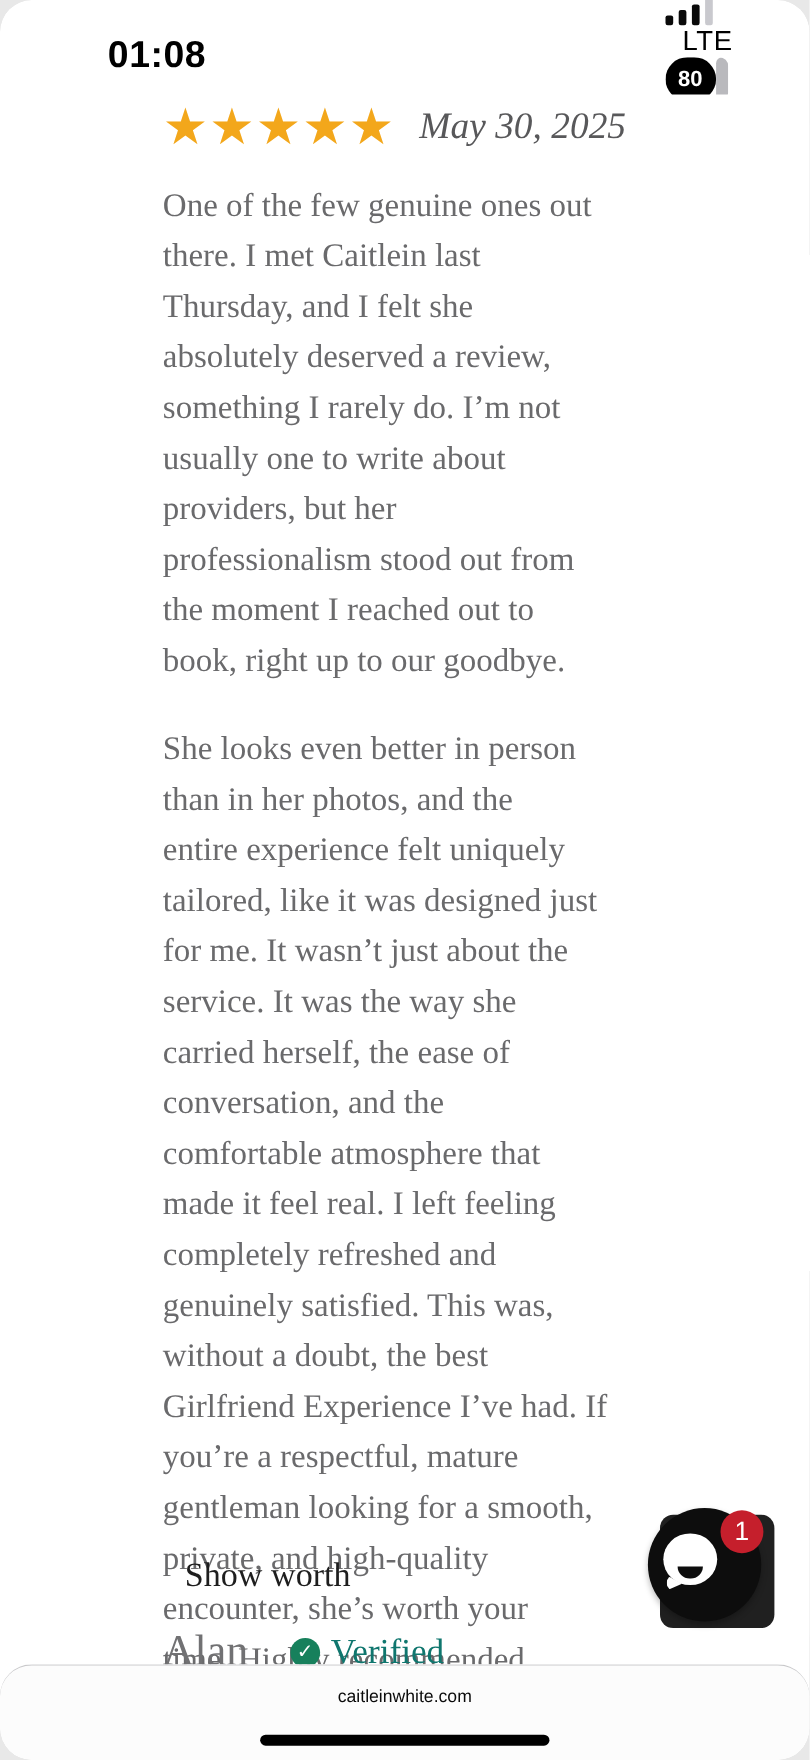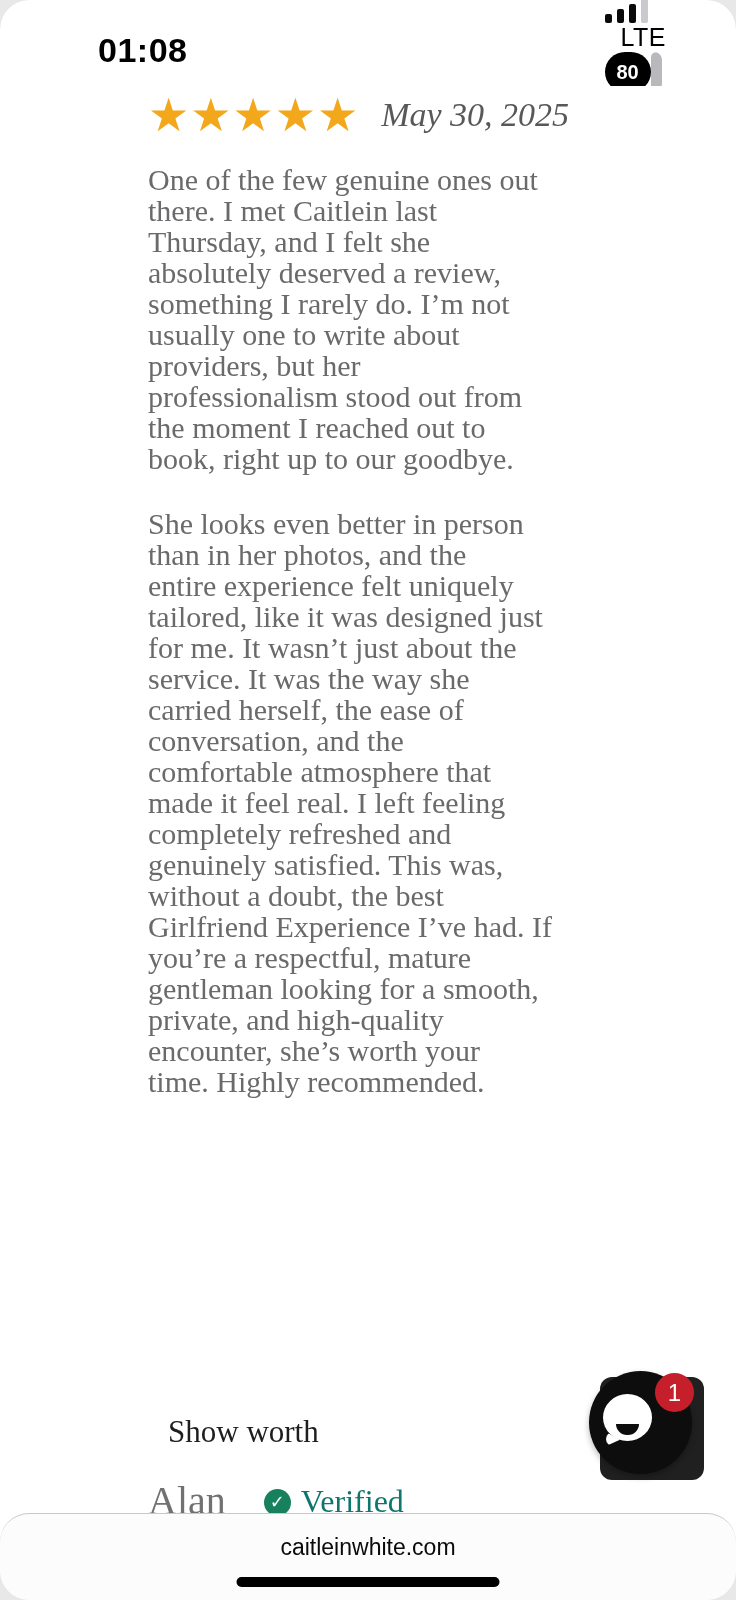--- a/index.html
+++ b/index.html
@@ -37,21 +37,21 @@
 
   .review-header { position:absolute; left:148px; top:6px; display:flex; align-items:center; }
   .stars {
     font-family:"DejaVu Sans", sans-serif;
     font-size:46px; line-height:1; color:#f3a71b; letter-spacing:1px; white-space:nowrap;
   }
   .review-date { font-size:34px; font-style:italic; color:#58585a; margin-left:22px; white-space:nowrap; }
 
   .review-text { position:absolute; left:148px; top:78px; width:480px; }
   .review-text p {
-    font-size:30px; line-height:31px; color:#6a6a6c; white-space:pre;
+    font-size:30px; line-height:46px; color:#6a6a6c; white-space:pre;
   }
   .review-text p + p { margin-top:34px; }
 
   .show-less {
     position:absolute; left:168px; top:1326px;
     font-size:31px; color:#1e1e1e; cursor:pointer; line-height:40px;
   }
 
   .reviewer-row { position:absolute; left:148px; top:1392px; display:flex; align-items:center; height:44px; }
   .reviewer-name { font-size:40px; color:#717173; }
@@ -86,21 +86,21 @@
     font-family:"Liberation Sans", sans-serif; font-size:24px; z-index:7;
   }
 
   
   .browser-bar {
     position:absolute; left:0; right:0; bottom:0; height:87px;
     background:#fcfcfc; border-top:1px solid #c8c8ca; z-index:10;
   }
   .url-text {
     position:absolute; left:0; right:0; top:20px; text-align:center;
-    font-family:"Liberation Sans", sans-serif; font-size:23px; font-weight:500; color:#0a0a0a;
+    font-family:"Liberation Sans", sans-serif; font-size:16px; font-weight:500; color:#0a0a0a;
   }
   .home-indicator {
     position:absolute; left:50%; transform:translateX(-50%); top:63px;
     width:263px; height:10px; border-radius:5px; background:#000; cursor:grab;
   }
 </style>
 </head>
 <body>
 
 <div class="screen">

